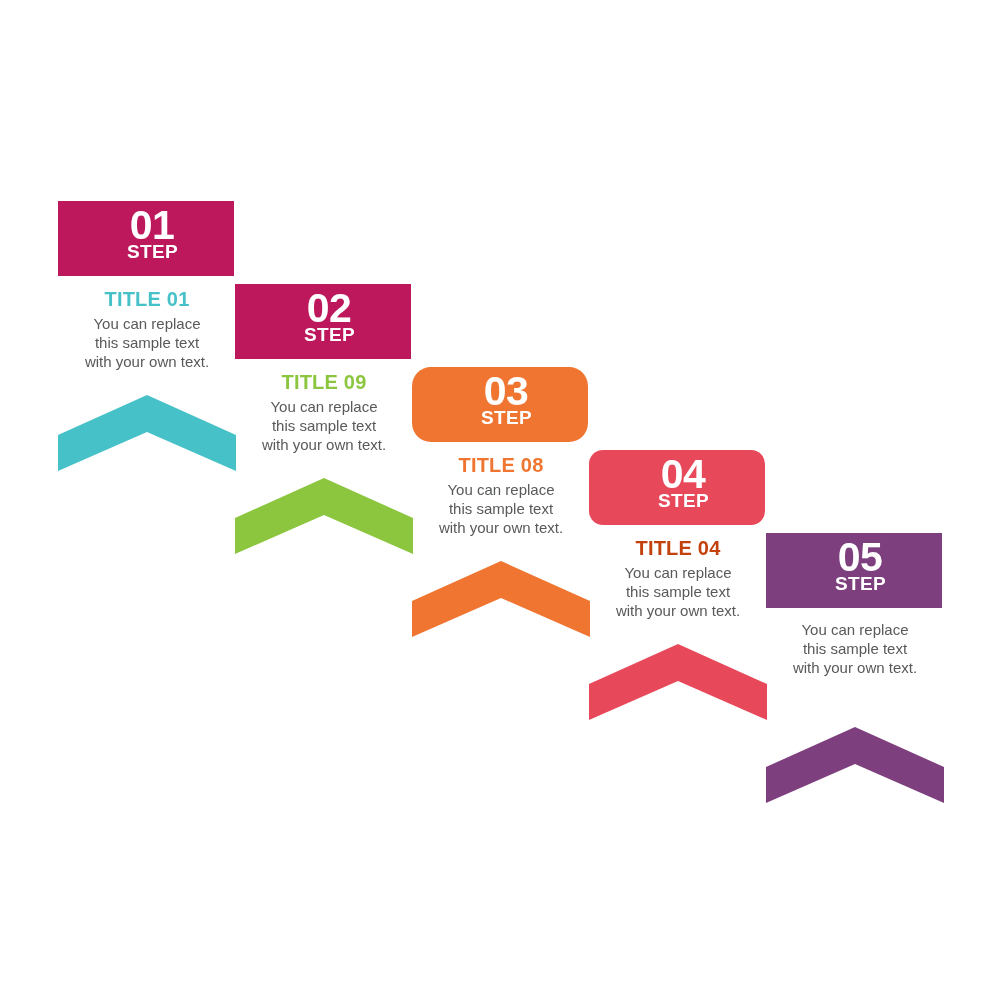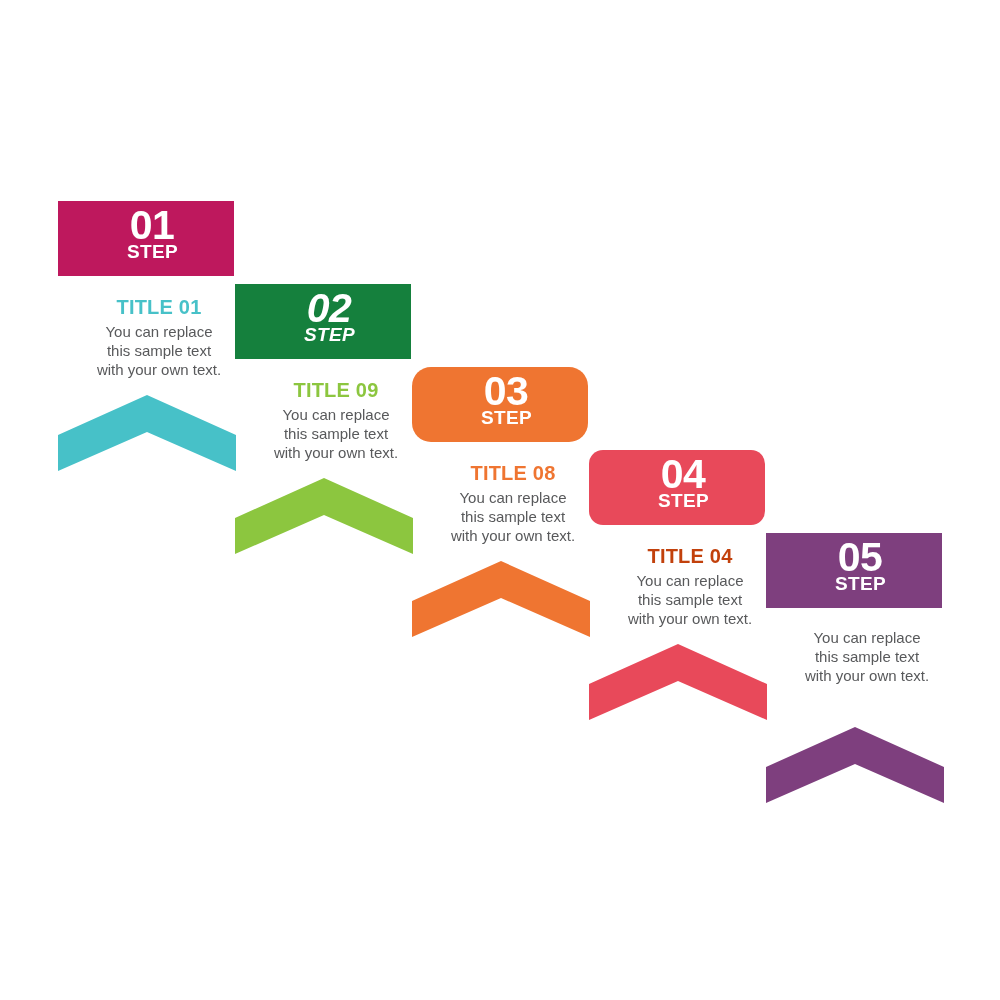--- a/index.html
+++ b/index.html
@@ -58,25 +58,24 @@
     line-height: 22px;
     color: #ffffff;
     letter-spacing: 0.3px;
     padding-left: 13px;
     box-sizing: border-box;
   }
 
   
   .step-text {
     position: absolute;
-    left: 12px;
+    left: 0;
     top: 87px;
     width: 178px;
     text-align: center;
-    margin-top: 8px;
   }
   .step-title {
     font-size: 20px;
     font-weight: bold;
     line-height: 23px;
     letter-spacing: 0.2px;
     margin: 0 0 3px 0;
   }
   .step-body {
     font-size: 15px;
@@ -120,21 +119,21 @@
           <span>with your own text.</span>
         </div>
       </div>
       <div class="step-chevron">
         <svg viewBox="0 0 178 76" preserveAspectRatio="none" aria-hidden="true">
           <polygon points="89,0 178,40 178,76 89,37 0,76 0,40" fill="#47c1c8"></polygon>
         </svg>
       </div>
     </div>
     <div class="step" style="left: 235px; top: 284px;">
-      <div class="step-block" style="background: #15803d; font-style: italic;">
+      <div class="step-block" style="background: #be185d;">
         <div class="step-num">02</div>
         <div class="step-word">STEP</div>
       </div>
       <div class="step-text">
         <div class="step-title" style="color: rgb(140, 198, 63);">TITLE 09</div>
         <div class="step-body" style="color: rgb(88, 89, 91);">
           <span>You can replace</span>
           <span>this sample text</span>
           <span>with your own text.</span>
         </div>

